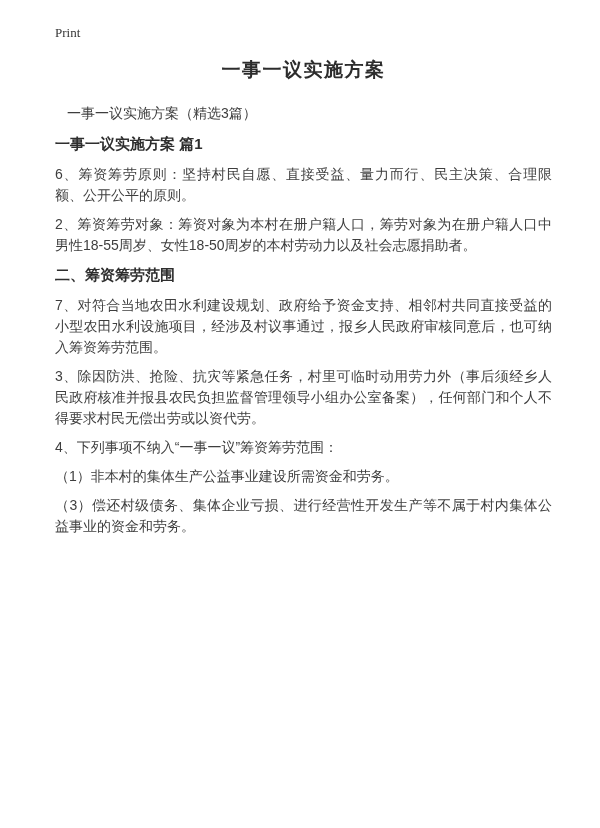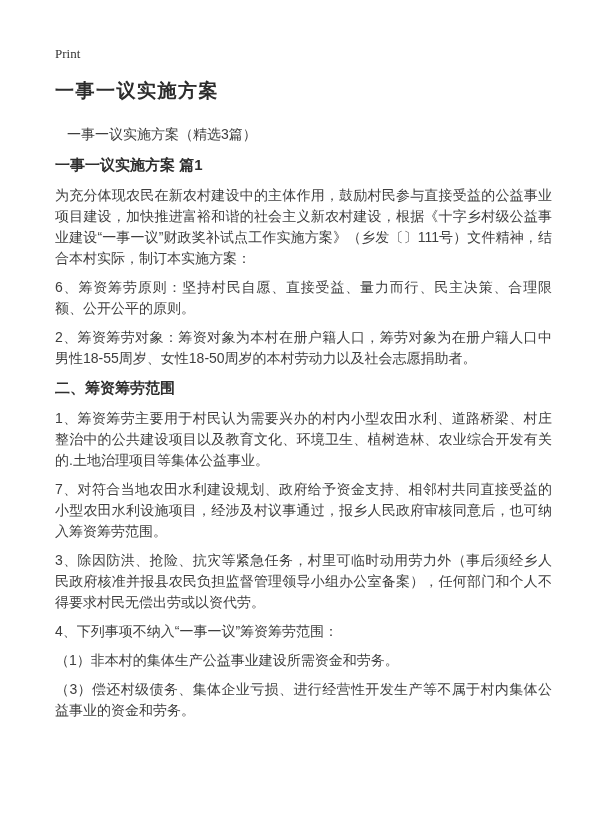--- a/index.html
+++ b/index.html
@@ -2,38 +2,38 @@
 <html><head>
 <meta charset="utf-8">
 <style>
   html, body { margin: 0; padding: 0; background: #ffffff; }
   .page {
     position: relative;
     width: 600px;
     height: 828px;
     box-sizing: border-box;
     background: #ffffff;
-    padding: 44px 48px 0 55px;
+    padding: 23px 48px 0 55px;
     overflow: hidden;
     font-family: "Liberation Sans", sans-serif;
     color: #3e3e3e;
   }
   .print-link {
     display: inline-block;
     font-family: "Liberation Serif", serif;
     font-size: 13px;
     color: #363636;
     text-decoration: none;
     margin: 0 0 16px 0;
     cursor: pointer;
   }
   .doc-title {
     font-size: 19px;
     font-weight: bold;
-    text-align: left;
+    text-align: center;
     color: #2c2c2c;
     letter-spacing: 1.5px;
     margin: 0 0 20px 0;
   }
   .para, .subtitle {
     font-size: 14px;
     line-height: 21px;
     margin: 0 0 8px 0;
     text-align: justify;
     color: #3e3e3e;
@@ -53,30 +53,28 @@
 <div class="page">
 
   <a class="print-link">Print</a>
 
   <h1 class="doc-title">一事一议实施方案</h1>
 
   <p class="subtitle">一事一议实施方案（精选3篇）</p>
 
   <h2 class="sec-heading">一事一议实施方案 篇1</h2>
 
-  <p class="para">为充分体现农民在新农村建设中的主体作用，鼓励村民参与直接受益的公益事业项目建设，加快推进富裕和谐的社会主义新农村建设，根据《十字乡村级公益事业建设“一事一议”财政奖补试点工作实施方案》（乡发〔〕111号）文件精神，结合本村实际，制订本实施方案：</p>
 
 
   <p class="para">6、筹资筹劳原则：坚持村民自愿、直接受益、量力而行、民主决策、合理限额、公开公平的原则。</p>
 
   <p class="para">2、筹资筹劳对象：筹资对象为本村在册户籍人口，筹劳对象为在册户籍人口中男性18-55周岁、女性18-50周岁的本村劳动力以及社会志愿捐助者。</p>
 
   <h2 class="sec-heading">二、筹资筹劳范围</h2>
 
-  <p class="para">1、筹资筹劳主要用于村民认为需要兴办的村内小型农田水利、道路桥梁、村庄整治中的公共建设项目以及教育文化、环境卫生、植树造林、农业综合开发有关的.土地治理项目等集体公益事业。</p>
 
   <p class="para">7、对符合当地农田水利建设规划、政府给予资金支持、相邻村共同直接受益的小型农田水利设施项目，经涉及村议事通过，报乡人民政府审核同意后，也可纳入筹资筹劳范围。</p>
 
   <p class="para">3、除因防洪、抢险、抗灾等紧急任务，村里可临时动用劳力外（事后须经乡人民政府核准并报县农民负担监督管理领导小组办公室备案），任何部门和个人不得要求村民无偿出劳或以资代劳。</p>
 
   <p class="para">4、下列事项不纳入“一事一议”筹资筹劳范围：</p>
 
   <p class="para">（1）非本村的集体生产公益事业建设所需资金和劳务。</p>
 
 

